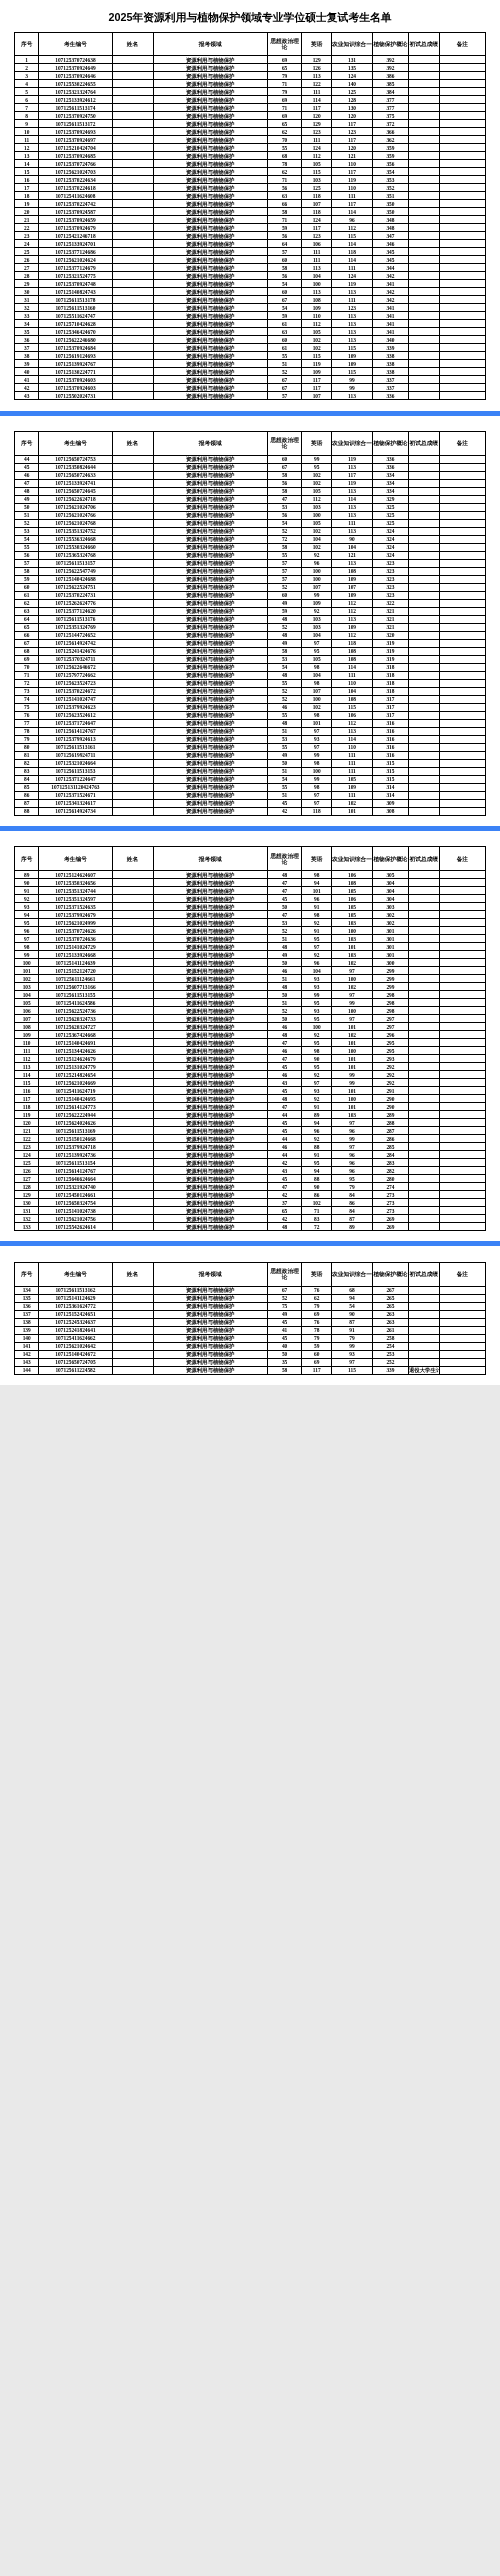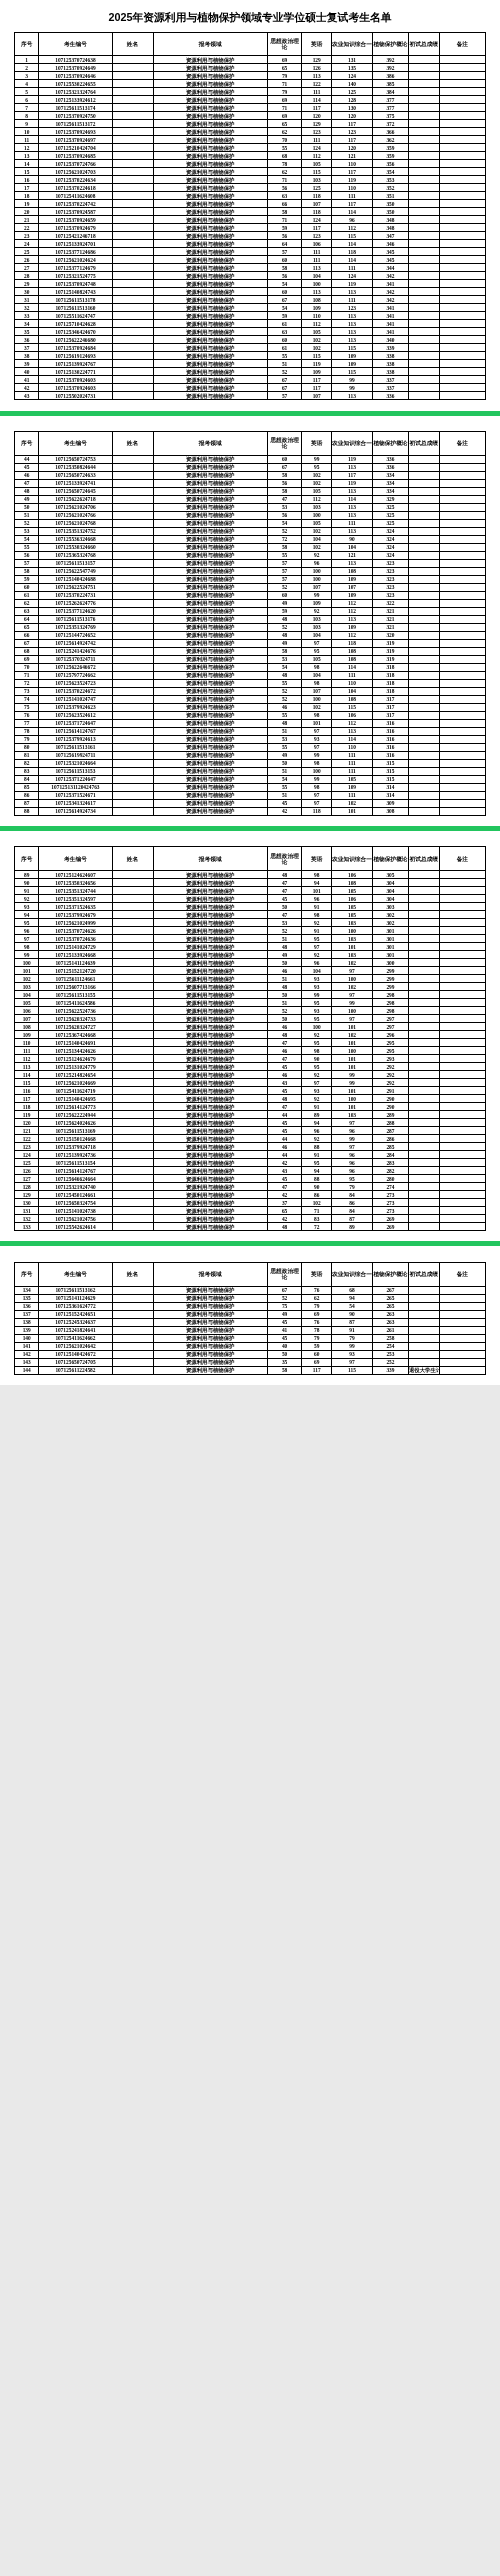--- a/index.html
+++ b/index.html
@@ -4,21 +4,21 @@
 <style>
   html, body {
     margin: 0;
     padding: 0;
     background: #e9e9e9;
     font-family: "Liberation Serif", "DejaVu Serif", serif;
   }
   .doc {
     width: 500px;
     margin: 0 auto;
-    background: #22c55e;
+    background: #3b82f6;
   }
   .page {
     background: #ffffff;
     width: 500px;
     box-sizing: border-box;
     padding: 6.3px 14px 10.2px 14px;
     margin-bottom: 5.1px;
   }
   .page.first { padding-top: 7.6px; }
   .doc-title {

